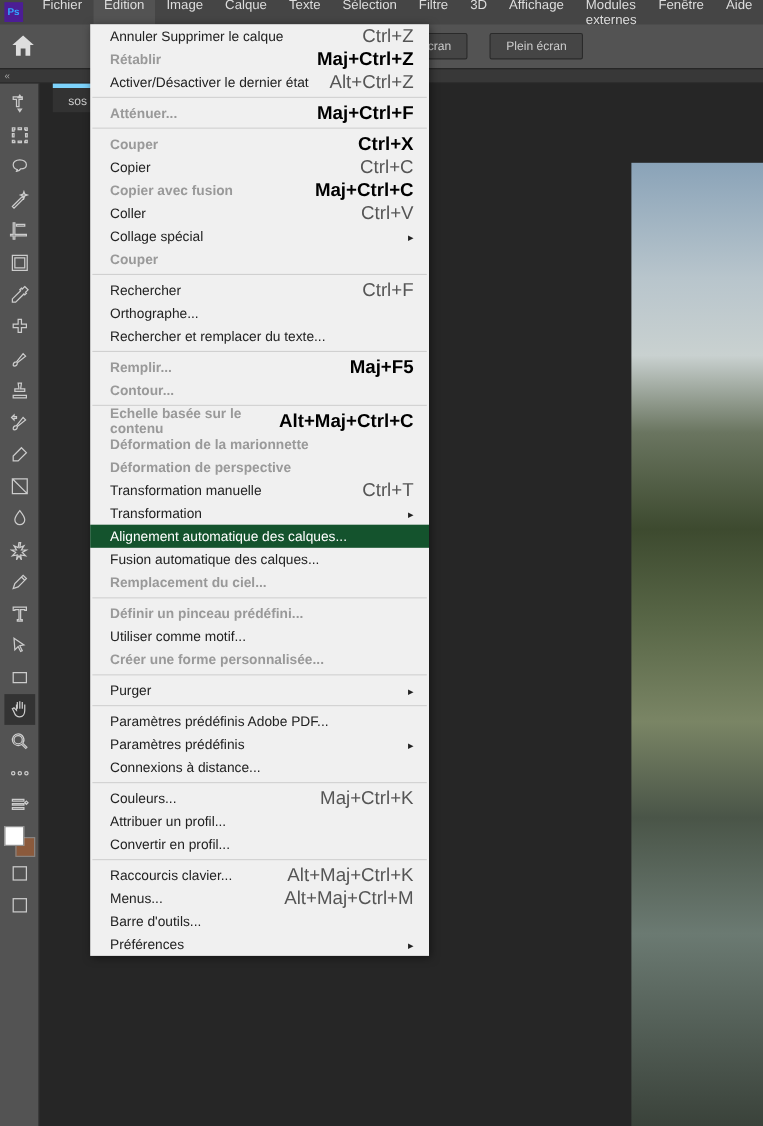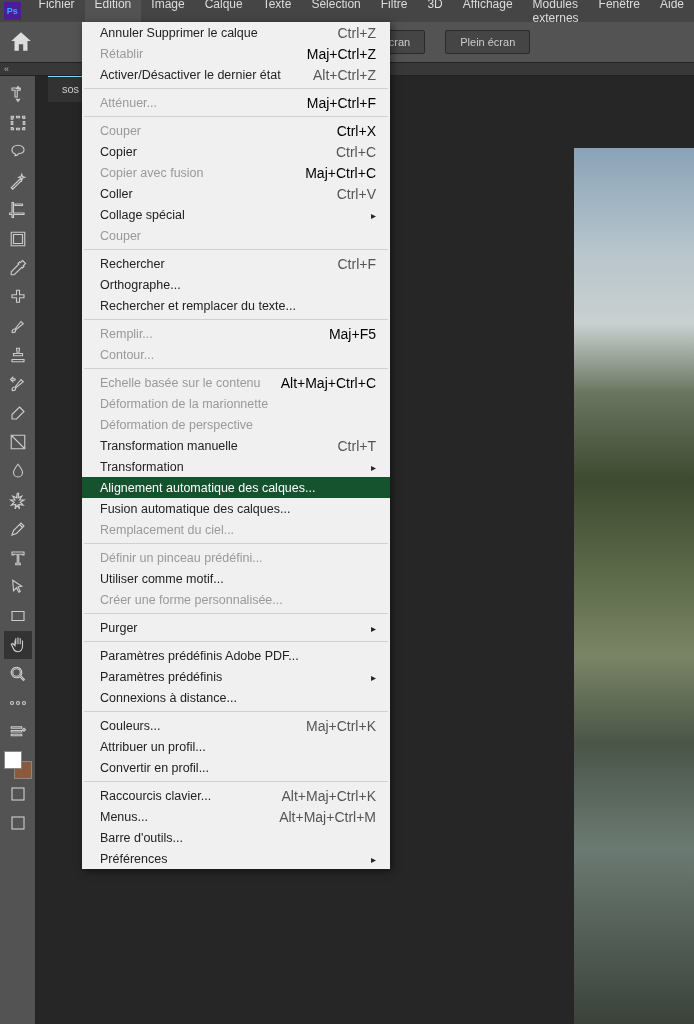--- a/index.html
+++ b/index.html
@@ -19,29 +19,29 @@
 .content { position: absolute; top: 76px; left: 0; right: 0; bottom: 0; display: flex; }
 .toolbox { width: 36px; background: #535353; border-right: 1px solid #222; display: flex; flex-direction: column; align-items: center; padding-top: 4px; gap: 1px; }
 .tool { width: 28px; height: 28px; display: flex; align-items: center; justify-content: center; color: #ccc; cursor: default; }
 .tool.active { background: #333; }
 .tool svg { width: 18px; height: 18px; }
 .swatches { margin-top: 4px; position: relative; width: 28px; height: 28px; }
 .swatch-bg { position: absolute; right: 0; bottom: 0; width: 18px; height: 18px; background: #8b5a3c; border: 1px solid #888; }
 .swatch-fg { position: absolute; left: 0; top: 0; width: 18px; height: 18px; background: #fff; border: 1px solid #888; }
 
 .canvas-area { flex: 1; background: #262626; position: relative; }
-.doc-tab { position: absolute; top: 0; left: 12px; height: 26px; background: #323232; color: #ccc; font-size: 11px; padding: 6px 14px; border-top: 1px solid #7dd3fc; }
+.doc-tab { position: absolute; top: 0; left: 12px; height: 26px; background: #323232; color: #ccc; font-size: 11px; padding: 6px 14px; border-top: 4px solid #7dd3fc; }
 .photo { position: absolute; top: 72px; right: 0; width: 120px; bottom: 0; background: linear-gradient(to bottom, #8aa3b8 0%, #b8c5cc 12%, #c9d1d0 20%, #6a7560 28%, #3d4a2f 38%, #5a6848 48%, #7a8565 58%, #4a5548 68%, #6b7a72 80%, #3a423a 100%); }
 
 .dropdown { position: absolute; top: 22px; left: 82px; width: 308px; background: #f0f0f0; box-shadow: 2px 2px 8px rgba(0,0,0,.5); font-size: 12.5px; color: #222; z-index: 100; }
 .dd-item { display: flex; justify-content: space-between; align-items: center; padding: 2px 14px 2px 18px; height: 21px; cursor: default; }
-.dd-item.disabled { color: #999; }
+.dd-item.disabled { color: #999; font-weight: bold; }
 .dd-item.highlighted { background: #14532d; color: #fff; }
 .dd-sep { height: 1px; background: #d0d0d0; margin: 3px 2px; }
-.dd-shortcut { color: #555; font-size: 14px; }
+.dd-shortcut { color: #555; font-size: 17px; }
 .dd-item.disabled .dd-shortcut { color: #000000; }
 .submenu-arrow::after { content: "▸"; font-size: 10px; margin-left: 8px; }
 </style>
 </head>
 <body>
 
 <div class="menubar">
   <div class="ps-logo">Ps</div>
   <div id="menu-items" style="display: flex;">
       <div class="menu-item">Fichier</div>

